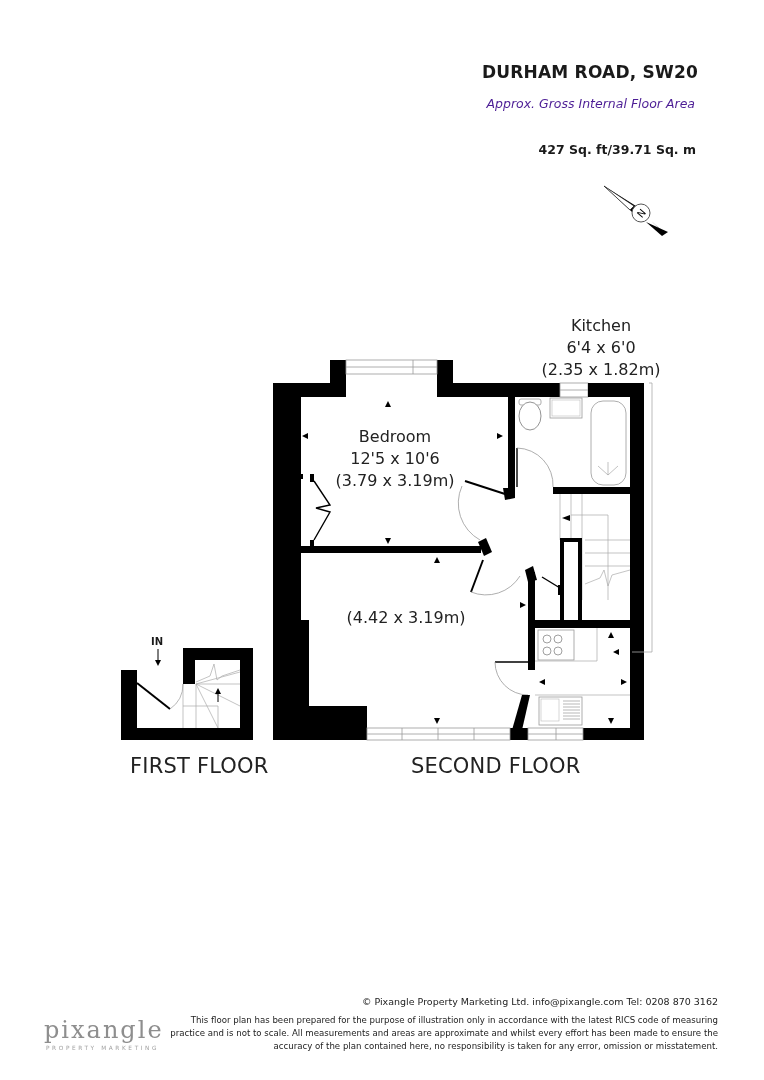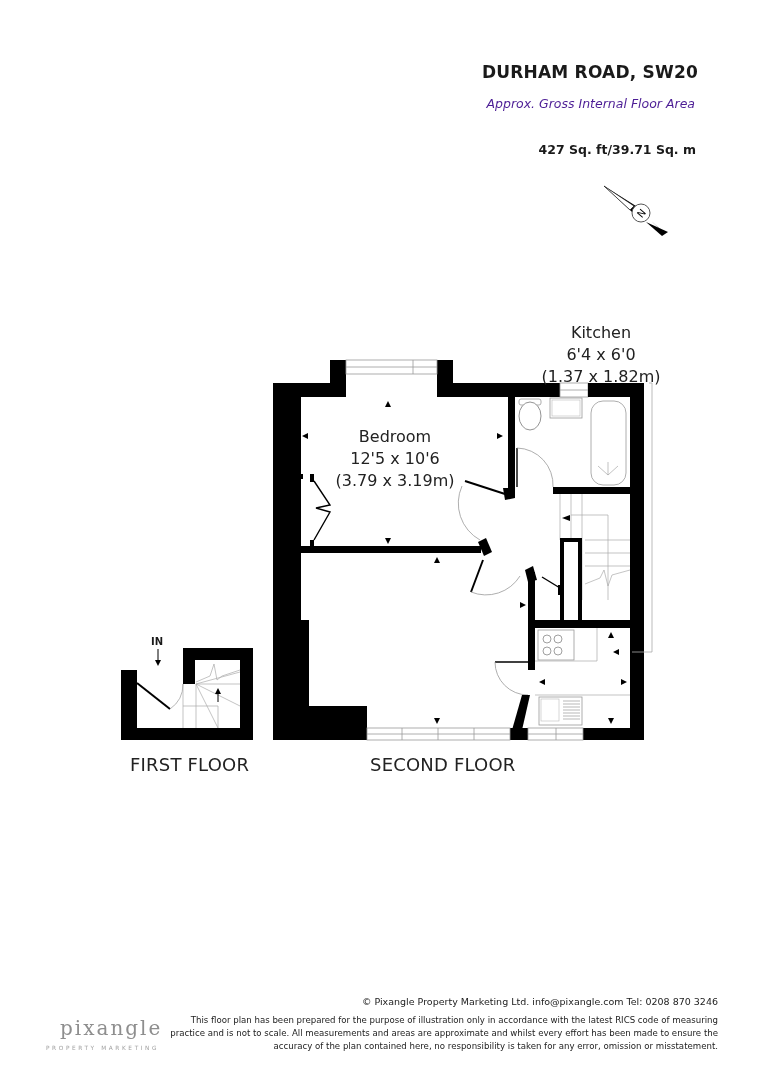--- a/index.html
+++ b/index.html
@@ -3,25 +3,25 @@
 <meta charset="utf-8">
 <style>
   html, body { margin:0; padding:0; background:#ffffff; }
   body { width:764px; height:1080px; position:relative; overflow:hidden;
          font-family:"DejaVu Sans", "Liberation Sans", sans-serif; color:#1a1a1a; }
   .abs { position:absolute; }
   .title { right:66px; top:62px; font-size:17px; font-weight:bold; letter-spacing:0.2px; white-space:nowrap; }
   .subtitle { right:69px; top:96px; font-size:12.5px; color:#4c1d95; white-space:nowrap;font-style:italic; }
   .area { right:68px; top:122px; font-size:12.5px; font-weight:bold; white-space:nowrap;margin-top:20px; }
   .room-label { text-align:center; font-size:16px; line-height:22px; color:#222; white-space:nowrap; }
-  .floor-label { font-size:18px; color:#222; white-space:nowrap; letter-spacing:0.2px; }
+  .floor-label { font-size:21px; color:#222; white-space:nowrap; letter-spacing:0.2px; }
   .in-label { font-size:10px; font-weight:bold; }
   .copyright { right:46px; top:996px; font-size:9.5px; color:#222; white-space:nowrap; }
   .disclaimer { right:46px; top:1014px; width:560px; text-align:right; font-size:8.6px; line-height:13.2px; color:#222; }
-  .logo { left:44px; top:1016px; font-family:"DejaVu Serif", serif; font-size:20px; color:#8e8e8e; letter-spacing:2px;margin-left:16px; }
+  .logo { left:44px; top:1016px; font-family:"DejaVu Serif", serif; font-size:24px; color:#8e8e8e; letter-spacing:2px; }
   .logo-sub { left:46px; top:1045px; font-size:5.8px; color:#a0a0a0; letter-spacing:2.6px; }
   svg { position:absolute; left:0; top:0; }
 </style>
 </head>
 <body>
 
 <div class="abs title">DURHAM ROAD, SW20</div>
 <div class="abs subtitle">Approx. Gross Internal Floor Area</div>
 <div class="abs area">427 Sq. ft/39.71 Sq. m</div>
 
@@ -193,35 +193,36 @@
       <polyline points="196,682 210,676 214,664 217,680 222,676 240,670"></polyline>
     </g>
     <polygon points="218,688 215,694 221,694" fill="#000"></polygon>
     <line x1="218" y1="694" x2="218" y2="702" stroke="#000" stroke-width="1"></line>
 
     <line x1="158" y1="649" x2="158" y2="662" stroke="#000" stroke-width="1"></line>
     <polygon points="158,666 155,660 161,660" fill="#000"></polygon>
   </g>
 </svg>
 
-<div class="abs room-label" style="left:541px; top:315px; width:120px;margin-top:7px;">
+<div class="abs room-label" style="left:541px; top:315px; width:120px;">
   <div>Kitchen</div>
   <div>6'4 x 6'0</div>
-  <div>(1.37 x 1.82m)</div>
+  <div>(2.35 x 1.82m)</div>
 </div>
 
 <div class="abs room-label" style="left:330px; top:426px; width:130px;">
   <div>Bedroom</div>
   <div>12'5 x 10'6</div>
   <div>(3.79 x 3.19m)</div>
 </div>
 
 <div class="abs room-label" style="left:326px; top:607px; width:160px;">
+  <div>(4.42 x 3.19m)</div>
 </div>
 
 <div class="abs in-label" style="left:151px; top:636px;">IN</div>
 <div class="abs floor-label" style="left:130px; top:754px;">FIRST FLOOR</div>
-<div class="abs floor-label" style="left:370px; top:754px;">SECOND FLOOR</div>
-
-<div class="abs copyright">© Pixangle Property Marketing Ltd. info@pixangle.com Tel: 0208 870 3246</div>
+<div class="abs floor-label" style="left:411px; top:754px;">SECOND FLOOR</div>
+
+<div class="abs copyright">© Pixangle Property Marketing Ltd. info@pixangle.com Tel: 0208 870 3162</div>
 <div class="abs disclaimer">This floor plan has been prepared for the purpose of illustration only in accordance with the latest RICS code of measuring practice and is not to scale. All measurements and areas are approximate and whilst every effort has been made to ensure the accuracy of the plan contained here, no responsibility is taken for any error, omission or misstatement.</div>
 <div class="abs logo">pixangle</div>
 <div class="abs logo-sub">PROPERTY MARKETING</div>
 
 </body></html>

